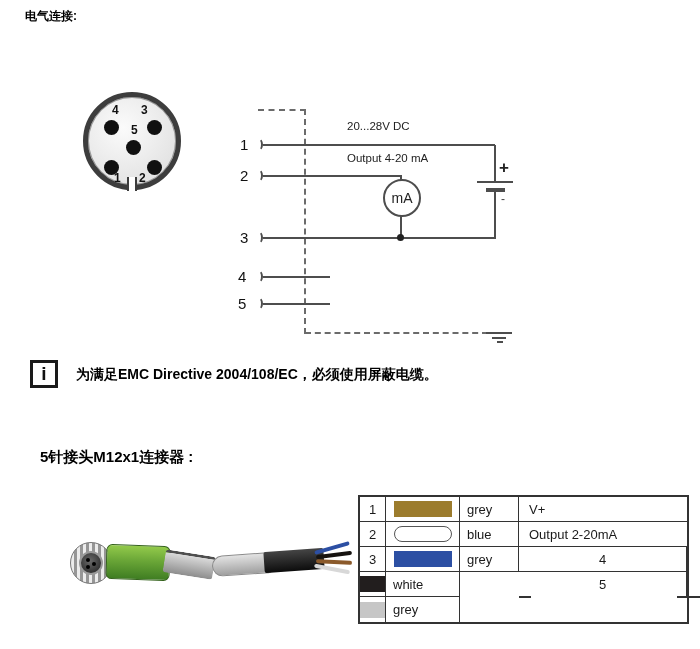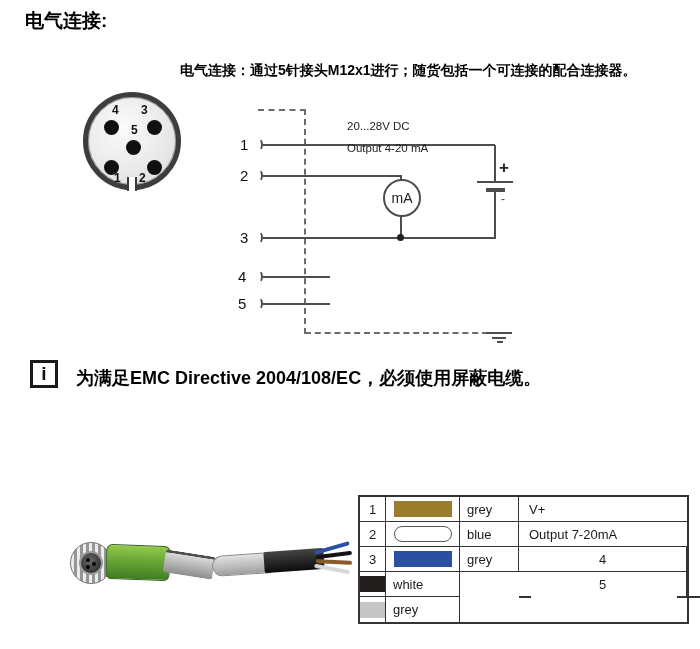--- a/index.html
+++ b/index.html
@@ -4,21 +4,21 @@
 <style>
   * { margin:0; padding:0; box-sizing:border-box; }
   html,body { background:#fff; }
   .page {
     position:relative; width:700px; height:649px; background:#ffffff;
     font-family:"Liberation Sans", sans-serif; color:#1a1a1a; overflow:hidden;
   }
   .abs { position:absolute; }
 
   
-  .page-title { left:25px; top:8px; font-size:19px; font-weight:bold; color:#000; }
+  .page-title { left:25px; top:8px; font-size:12px; font-weight:bold; color:#000; }
   .intro { left:180px; top:62px; font-size:14px; font-weight:bold; color:#000; }
   .section-title { left:40px; top:448px; font-size:15px; font-weight:bold; color:#000; }
 
   
   .pinface { left:83px; top:92px; width:98px; height:98px; border:5px solid #3d3d3d;
              border-radius:50%; background:radial-gradient(circle at 40% 35%, #fbfbfb, #e3e3e3 75%, #cfcfcf);
              box-shadow: inset 0 0 0 1px #9a9a9a; }
   .pf-notch { position:absolute; left:39px; top:80px; width:10px; height:14px; background:#fff;
               border-left:2px solid #3d3d3d; border-right:2px solid #3d3d3d; }
   .pf-dot { position:absolute; width:15px; height:15px; border-radius:50%; background:#101010; }
@@ -37,21 +37,21 @@
            background:#fff; display:flex; align-items:center; justify-content:center;
            font-size:14px; color:#222; }
   .dot { position:absolute; width:7px; height:7px; border-radius:50%; background:#222; }
   .plus { left:499px; top:158px; font-size:17px; font-weight:600; color:#222; }
   .minus { left:501px; top:192px; font-size:12px; color:#444; }
 
   
   .note-icon { left:30px; top:360px; width:28px; height:28px; border:3px solid #1a1a1a;
                display:flex; align-items:center; justify-content:center;
                font-size:19px; font-weight:bold; color:#111; background:#fff; }
-  .note-text { left:76px; top:366px; font-size:18px; font-weight:bold; color:#000; }
+  .note-text { left:76px; top:366px; font-size:14px; font-weight:bold; color:#000; }
 
   
   .photo { position:absolute; }
   .knurl { position:absolute; left:8px; top:4px; width:42px; height:42px; border-radius:50%;
            background:repeating-linear-gradient(90deg,#ececec 0 3px,#969696 3px 6px);
            border:1px solid #777; }
   .socket { position:absolute; left:17px; top:13px; width:24px; height:24px; border-radius:50%;
             background:radial-gradient(circle at 45% 40%, #6a6a6a, #1e1e1e); border:2px solid #9a9a9a; }
   .hole { position:absolute; width:4px; height:4px; border-radius:50%; background:#000; }
   .green-body { position:absolute; left:44px; top:7px; width:64px; height:35px; border-radius:6px;
@@ -82,21 +82,20 @@
   .swatch { width:58px; height:16px; }
   .swatch.white { border:1.5px solid #555; border-radius:8px; background:#fff; }
   .tick { position:absolute; height:2px; background:#333; }
 </style>
 </head>
 <body>
 
 <div class="page">
 
   <div class="abs page-title">电气连接:</div>
-  <div class="abs intro">电气连接：通过5针接头M12x1进行；随货包括一个可连接的配合连接器。</div>
 
   <div class="abs pinface">
     <div class="pf-notch"></div>
     <span class="pf-dot" style="left:16px; top:23px;"></span>
     <span class="pf-dot" style="left:59px; top:23px;"></span>
     <span class="pf-dot" style="left:38px; top:43px;"></span>
     <span class="pf-dot" style="left:16px; top:63px;"></span>
     <span class="pf-dot" style="left:59px; top:63px;"></span>
     <span class="pf-lbl" style="left:24px; top:6px;">4</span>
     <span class="pf-lbl" style="left:53px; top:6px;">3</span>
@@ -122,21 +121,21 @@
     <div class="arc" style="left:254px; top:270px;"></div>
     <div class="arc" style="left:254px; top:297px;"></div>
 
     <div class="ln" style="left:263px; top:144px; width:232px;"></div>
     <div class="ln" style="left:263px; top:175px; width:139px;"></div>
     <div class="ln" style="left:263px; top:237px; width:232px;"></div>
     <div class="ln" style="left:263px; top:276px; width:67px;"></div>
     <div class="ln" style="left:263px; top:303px; width:67px;"></div>
 
     <span class="sch-lbl" style="left:347px; top:120px;">20...28V DC</span>
-    <span class="sch-lbl" style="left:347px; top:142px;">Output 4-20 mA</span>
+    <span class="sch-lbl" style="left:347px; top:152px;">Output 4-20 mA</span>
 
     <div class="vln" style="left:400px; top:176px; height:4px;"></div>
     <div class="abs meter">
       <span>mA</span>
     </div>
     <div class="vln" style="left:400px; top:216px; height:22px;"></div>
     <span class="dot" style="left:397px; top:234px;"></span>
 
     <div class="vln" style="left:494px; top:145px; height:37px;"></div>
     <div class="ln" style="left:477px; top:181px; width:36px;"></div>
@@ -148,20 +147,21 @@
     <div class="ln" style="left:486px; top:332px; width:26px;"></div>
     <div class="ln" style="left:492px; top:337px; width:14px;"></div>
     <div class="ln" style="left:497px; top:341px; width:6px;"></div>
   </div>
 
   <div class="abs note-icon">
     <span>i</span>
   </div>
   <div class="abs note-text">为满足EMC Directive 2004/108/EC，必须使用屏蔽电缆。</div>
 
+  <div class="abs section-title">5针接头M12x1连接器 :</div>
 
   <div class="photo" style="left:62px; top:538px; width:160px; height:55px;">
     <div class="knurl"></div>
     <div class="socket">
       <span class="hole" style="left:5px; top:5px;"></span>
       <span class="hole" style="left:11px; top:9px;"></span>
       <span class="hole" style="left:5px; top:12px;"></span>
     </div>
     <div class="green-body"></div>
     <div class="sleeve-l"></div>
@@ -182,21 +182,21 @@
         <div class="swatch" style="background: rgb(156, 124, 45);"></div>
       </div>
     <div class="td nm">grey</div>
     <div class="td fn">V+</div>
 
     <div class="td num">2</div>
     <div class="td sw">
         <div class="swatch white"></div>
       </div>
     <div class="td nm">blue</div>
-    <div class="td fn">Output 7-20mA</div>
+    <div class="td fn">Output 2-20mA</div>
 
     <div class="td num">3</div>
     <div class="td sw">
         <div class="swatch" style="background: rgb(44, 79, 163);"></div>
       </div>
     <div class="td nm">grey</div>
 
     <div class="td num">4</div>
     <div class="td sw">
         <div class="swatch" style="background: rgb(34, 30, 30);"></div>

